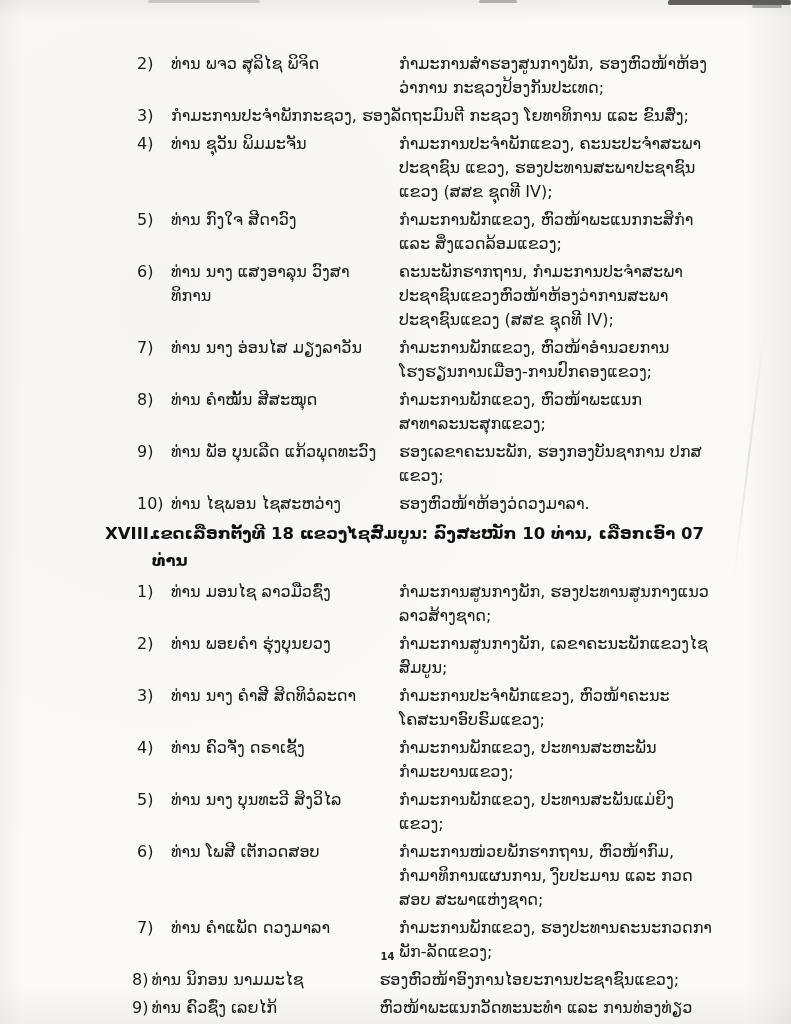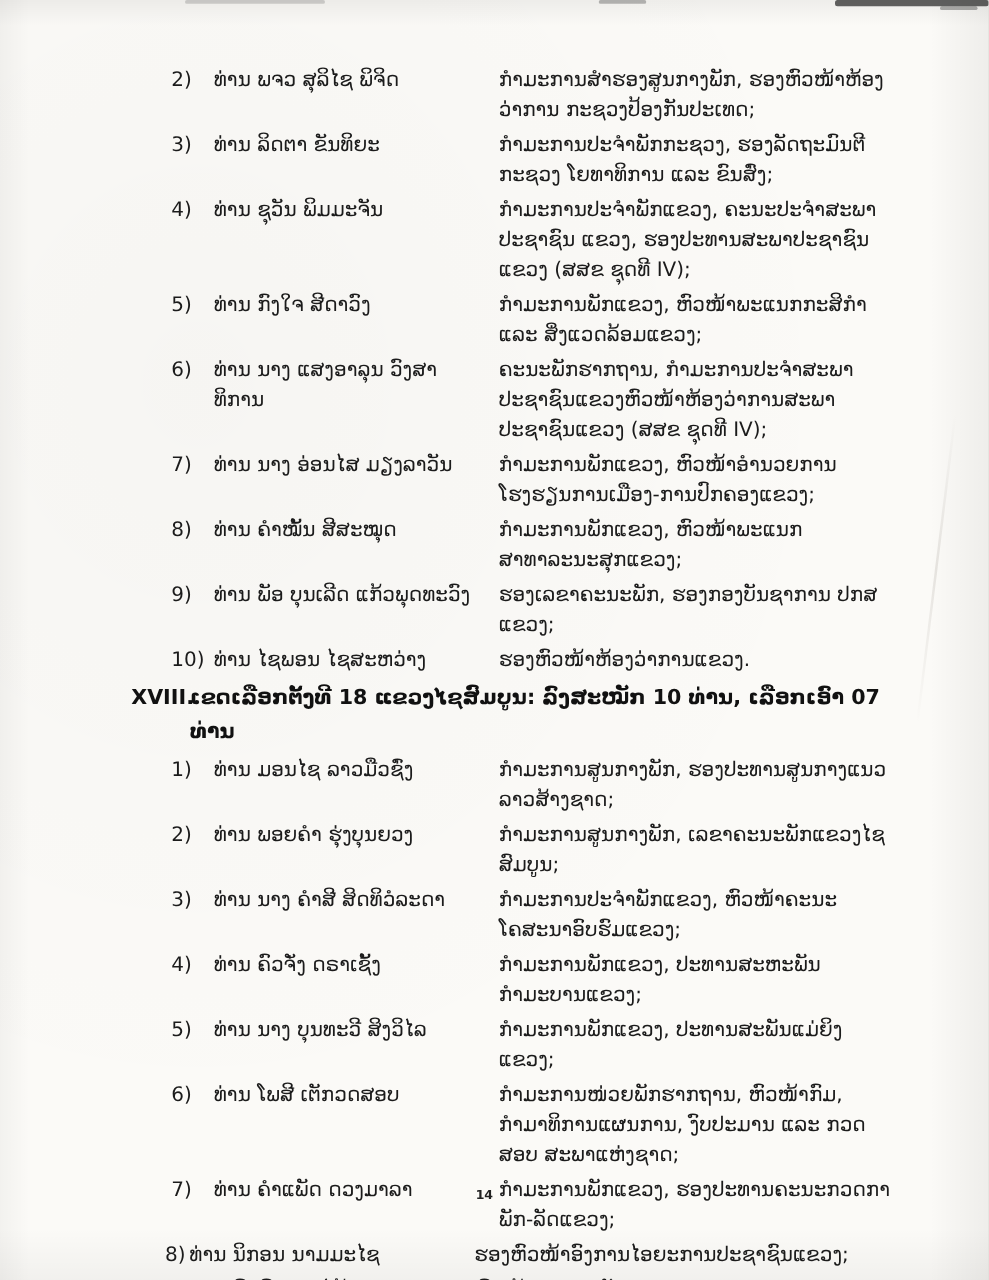--- a/index.html
+++ b/index.html
@@ -48,21 +48,20 @@
 
   <div class="content">
   <div class="row">
     <span class="num">2)</span>
     <span class="name">ທ່ານ ພຈວ ສຸລິໄຊ ພິຈິດ</span>
     <span class="role">ກຳມະການສຳຮອງສູນກາງພັກ, ຮອງຫົວໜ້າຫ້ອງວ່າການ ກະຊວງປ້ອງກັນປະເທດ;</span>
   </div>
 
   <div class="row">
     <span class="num">3)</span>
-    <span class="name">ທ່ານ ລິດຕາ ຂັນທິຍະ</span>
     <span class="role">ກຳມະການປະຈຳພັກກະຊວງ, ຮອງລັດຖະມົນຕີ ກະຊວງ ໂຍທາທິການ ແລະ ຂົນສົ່ງ;</span>
   </div>
 
   <div class="row">
     <span class="num">4)</span>
     <span class="name">ທ່ານ ຊຸວັນ ພິມມະຈັນ</span>
     <span class="role">ກຳມະການປະຈຳພັກແຂວງ, ຄະນະປະຈຳສະພາປະຊາຊົນ ແຂວງ, ຮອງປະທານສະພາປະຊາຊົນແຂວງ (ສສຂ ຊຸດທີ IV);</span>
   </div>
 
   <div class="row">
@@ -91,21 +90,21 @@
 
   <div class="row">
     <span class="num">9)</span>
     <span class="name">ທ່ານ ພັອ ບຸນເລີດ ແກ້ວພຸດທະວົງ</span>
     <span class="role">ຮອງເລຂາຄະນະພັກ, ຮອງກອງບັນຊາການ ປກສ ແຂວງ;</span>
   </div>
 
   <div class="row">
     <span class="num">10)</span>
     <span class="name">ທ່ານ ໄຊພອນ ໄຊສະຫວ່າງ</span>
-    <span class="role">ຮອງຫົວໜ້າຫ້ອງວ່າການແຂວງ.</span>
+    <span class="role">ຮອງຫົວໜ້າຫ້ອງວ່ດວງມາລາ.</span>
   </div>
 
   <div class="section-header">
     <span class="numeral">XVIII.</span>
     <span class="title">ເຂດເລືອກຕັ້ງທີ 18 ແຂວງໄຊສົມບູນ: ລົງສະໝັກ 10 ທ່ານ, ເລືອກເອົາ 07 ທ່ານ</span>
   </div>
 
   <div class="row">
     <span class="num">1)</span>
     <span class="name">ທ່ານ ມອນໄຊ ລາວມືວຊົ່ງ</span>

